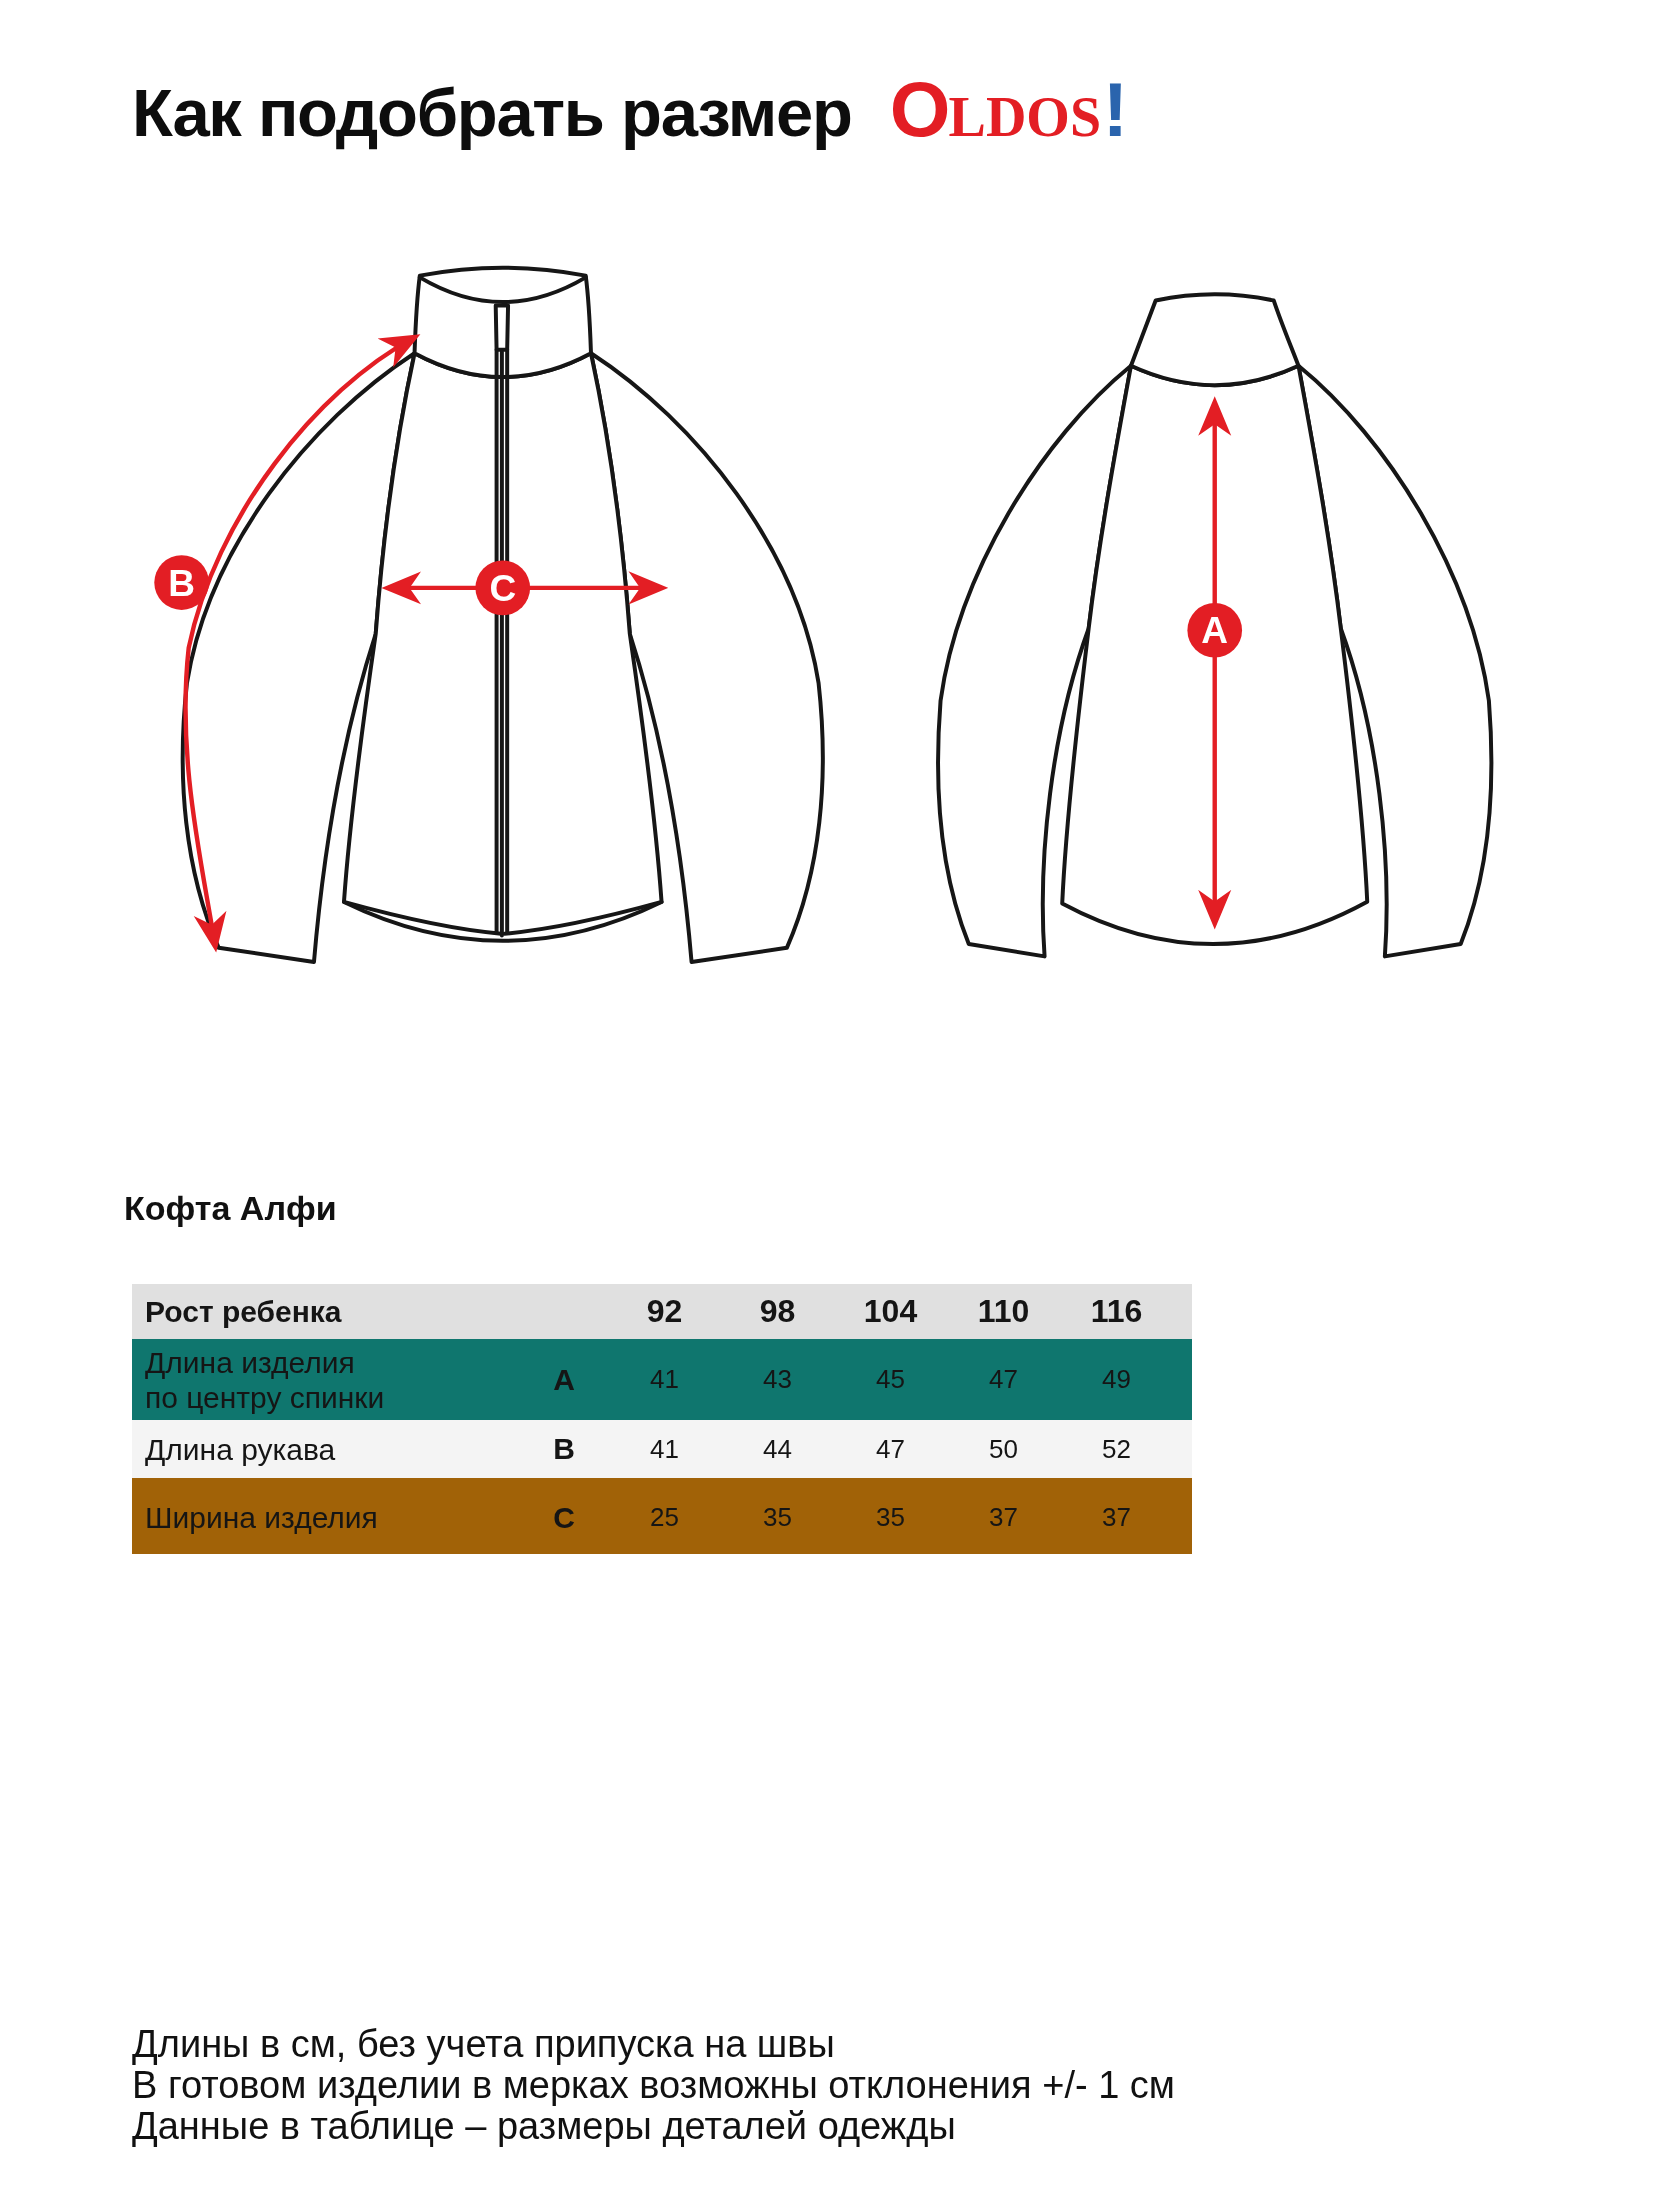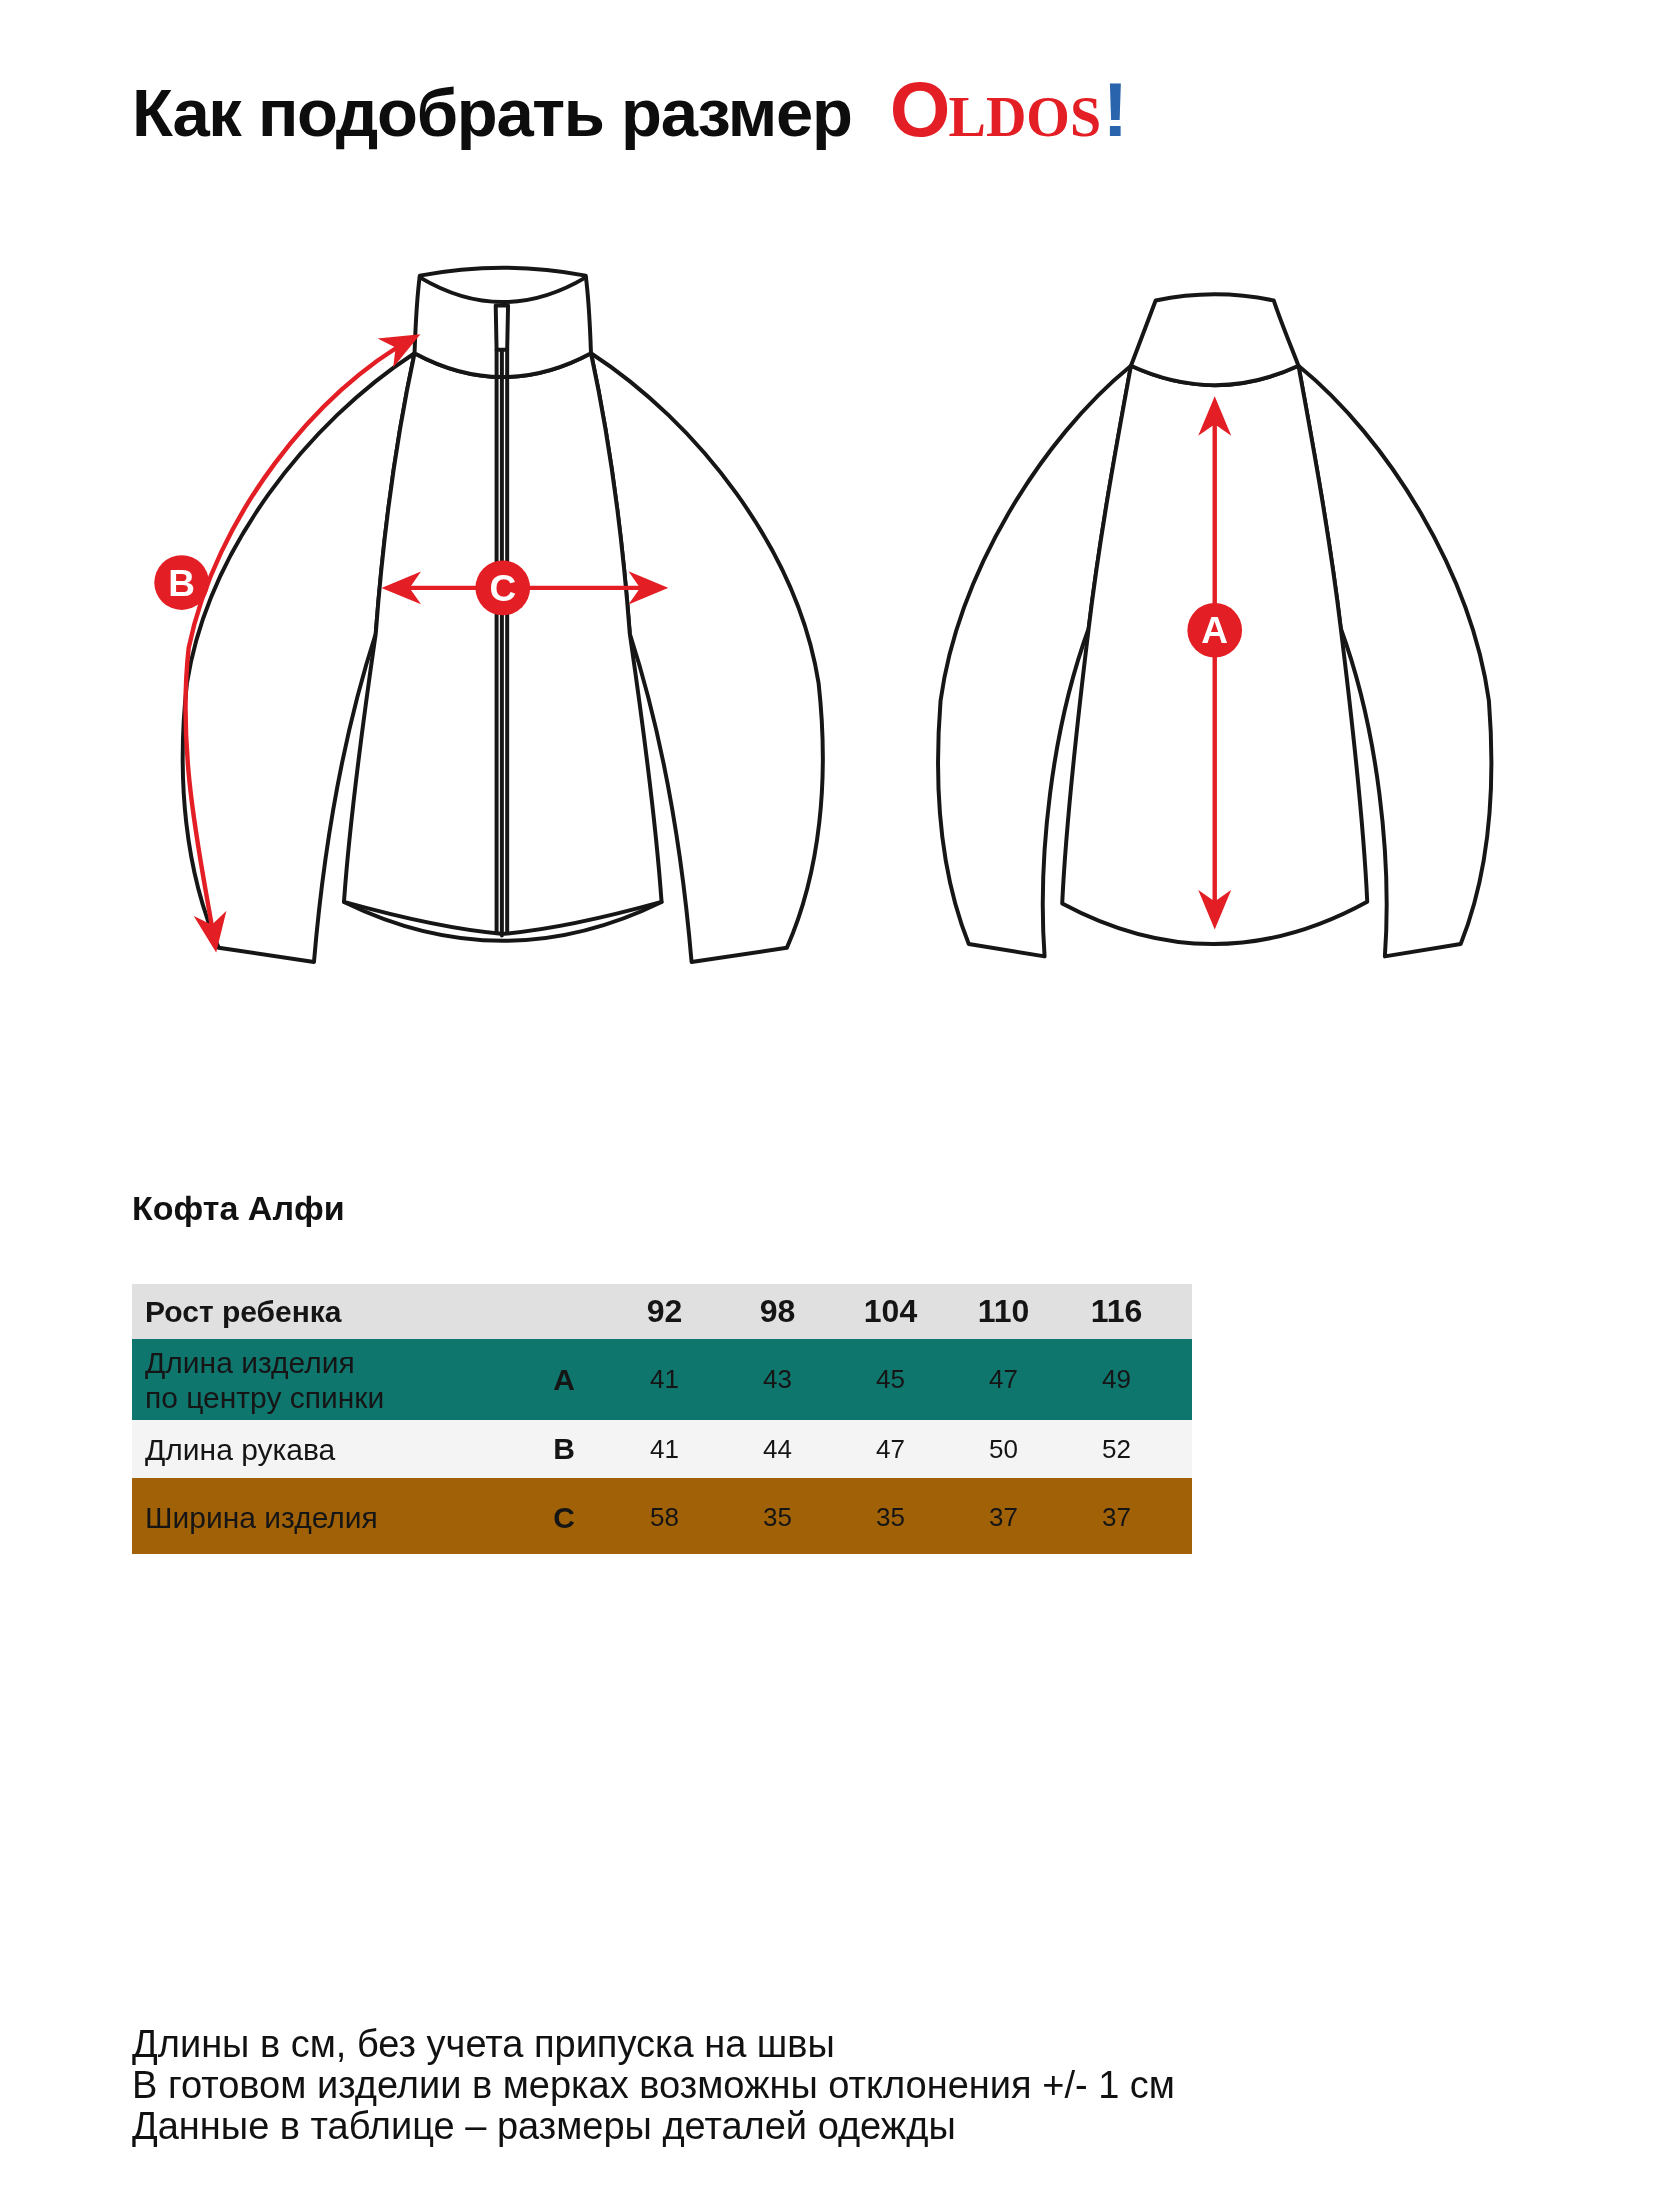--- a/index.html
+++ b/index.html
@@ -13,21 +13,21 @@
   .logo .o{font-size:78px;color:#e31e24;}
   .logo .rest{font-size:56px;color:#e31e24;letter-spacing:0px;font-family:Liberation Serif, serif;}
   .logo .bang{font-size:76px;color:#2a64ad;margin-left:1.8px;}
 
   
   .diagram{position:absolute;}
   .front-diagram{left:104px;top:249px;}
   .back-diagram{left:900px;top:249px;}
 
   
-  .subtitle{position:absolute;left:132px;top:1189px;font-size:34px;font-weight:700;color:#111;}
+  .subtitle{position:absolute;left:124px;top:1189px;font-size:34px;font-weight:700;color:#111;}
 
   
   .size-table{position:absolute;left:132px;top:1284px;width:1060px;font-size:30px;}
   .t-row{display:flex;align-items:center;}
   .t-header{height:55px;background:#e0e0e0;font-weight:700;}
   .t-row .label{width:388px;padding-left:13px;box-sizing:border-box;line-height:35px;}
   .t-row .letter{width:88px;text-align:center;font-weight:700;}
   .t-row .val{width:113px;text-align:center;font-size:26px;font-weight:400;}
   .t-header .val{font-size:32px;font-weight:700;}
   .row-a{min-height:81px;background:#0f766e;}
@@ -133,21 +133,21 @@
       <div class="val">41</div>
       <div class="val">44</div>
       <div class="val">47</div>
       <div class="val">50</div>
       <div class="val">52</div>
     </div>
 
     <div class="t-row row-c">
       <div class="label">Ширина изделия</div>
       <div class="letter">C</div>
-      <div class="val">58</div>
+      <div class="val">25</div>
       <div class="val">35</div>
       <div class="val">35</div>
       <div class="val">37</div>
       <div class="val">37</div>
     </div>
   </div>
 
   <div class="footnotes">
     <div>Длины в см, без учета припуска на швы</div>
     <div>В готовом изделии в мерках возможны отклонения +/- 1 см</div>

